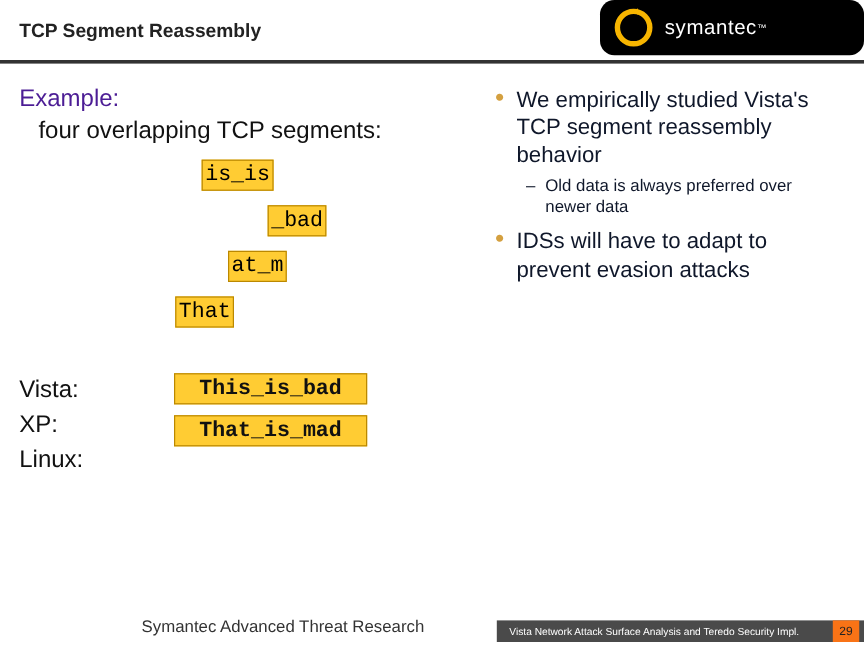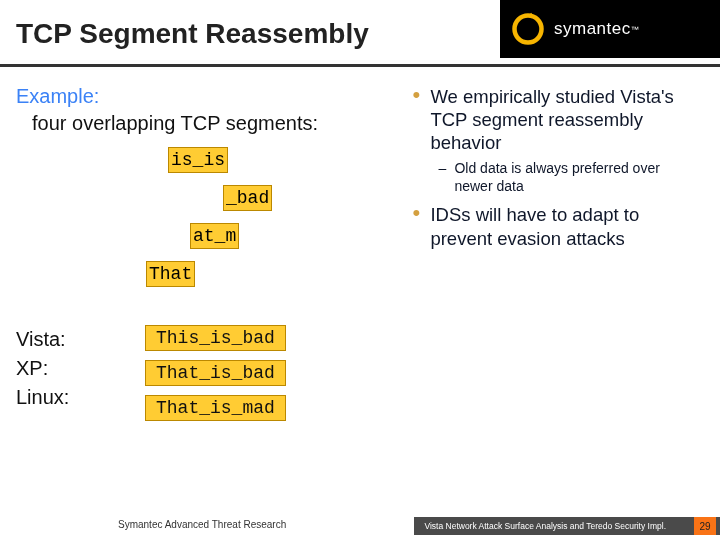--- a/index.html
+++ b/index.html
@@ -1,48 +1,48 @@
 <!DOCTYPE html>
 <html><head>
 <meta charset="utf-8">
 <style>
   * { margin: 0; padding: 0; box-sizing: border-box; }
   body { width: 720px; height: 540px; font-family: Arial, Helvetica, sans-serif; background: #fff; position: relative; overflow: hidden; }
 
   .header { padding: 18px 0 14px 16px; border-bottom: 3px solid #333; position: relative; }
-  .title { font-size: 28px; font-weight: bold; color: #222; }
+  .title { font-size: 16px; font-weight: bold; color: #222; }
 
-  .logo-wrap { position: absolute; top: 0; right: 0; width: 220px; height: 58px; background: #000; display: flex; align-items: center; padding-left: 10px; }
+  .logo-wrap { position: absolute; top: 0; right: 0; width: 220px; height: 46px; background: #000; display: flex; align-items: center; padding-left: 10px; border-radius: 12px; }
   .logo-circle { width: 36px; height: 36px; position: relative; margin-right: 8px; }
   .logo-circle svg { width: 100%; height: 100%; }
   .logo-text { color: #fff; font-size: 17px; letter-spacing: 0.5px; }
   .logo-tm { color: #fff; font-size: 8px; vertical-align: super; }
 
   .content { display: flex; padding: 18px 20px 0 16px; }
   .left { width: 395px; }
   .right { width: 290px; font-size: 18.5px; color: #0f172a; line-height: 1.25; }
 
-  .example { font-size: 20px; color: #3b82f6; margin-bottom: 4px; }
+  .example { font-size: 20px; color: #4c1d95; margin-bottom: 4px; }
   .example-sub { font-size: 20px; color: #111; margin-left: 16px; margin-bottom: 12px; }
 
   .seg-area { position: relative; width: 370px; height: 170px; font-family: Liberation Mono, monospace; font-size: 18px; margin-left: 6px; }
   .seg { position: absolute; background: #ffcc33; border: 1px solid #bb8800; padding: 2px 2px; white-space: pre; }
 
   .results { margin-top: 8px; font-size: 20px; display: flex; color:#111;gap:29px; }
   .res-labels { width: 100px; line-height: 1.45; }
   .res-values { font-family: "Courier New", monospace; font-size: 18px; }
-  .res-val { background: #ffcc33; border: 1px solid #bb8800; padding: 2px 10px; margin-bottom: 9px; display: inline-block; }
+  .res-val { background: #ffcc33; border: 1px solid #bb8800; padding: 2px 20px; margin-bottom: 9px; display: inline-block; font-weight: bold; }
 
   .right ul { list-style: none; }
   .right li.b1 { margin-bottom: 6px; padding-left: 20px; position: relative; }
   .right li.b1:before { content: "•"; color: #d4a040; position: absolute; left: 2px; font-size: 22px; line-height: 0.9; }
   .right li.b2 { font-size: 14px; padding-left: 44px; position: relative; margin: 4px 0 8px 0; }
   .right li.b2:before { content: "–"; position: absolute; left: 28px; }
 
-  .footer-left { position: absolute; bottom: 10px; left: 118px; font-size: 10px; color: #333; }
+  .footer-left { position: absolute; bottom: 10px; left: 118px; font-size: 14px; color: #333; }
   .footer-right-bar { position: absolute; bottom: 5px; right: 0; height: 18px; background: #4a4a4a; color: #fff; font-size: 8.5px; display: flex; align-items: center; padding: 0 4px 0 10px; gap: 20px; }
   .page-num { background: #f97316; color: #222; width: 22px; height: 18px; display: inline-flex; align-items: center; justify-content: center; margin-left: 8px; font-size: 10px; }
 </style>
 </head>
 <body>
 
 <div class="header">
   <div class="title">TCP Segment Reassembly</div>
   <div class="logo-wrap">
     <div class="logo-circle">
@@ -72,21 +72,20 @@
     </div>
 
     <div class="results">
       <div class="res-labels">
         <div>Vista:</div>
         <div>XP:</div>
         <div>Linux:</div>
       </div>
       <div class="res-values">
         <div><span class="res-val">This_is_bad</span></div>
-        <div><span class="res-val">That_is_bad</span></div>
         <div><span class="res-val">That_is_mad</span></div>
       </div>
     </div>
   </div>
 
   <div class="right">
     <ul>
       <li class="b1">We empirically studied Vista's TCP segment reassembly behavior</li>
       <li class="b2">Old data is always preferred over newer data</li>
       <li class="b1">IDSs will have to adapt to prevent evasion attacks</li>

